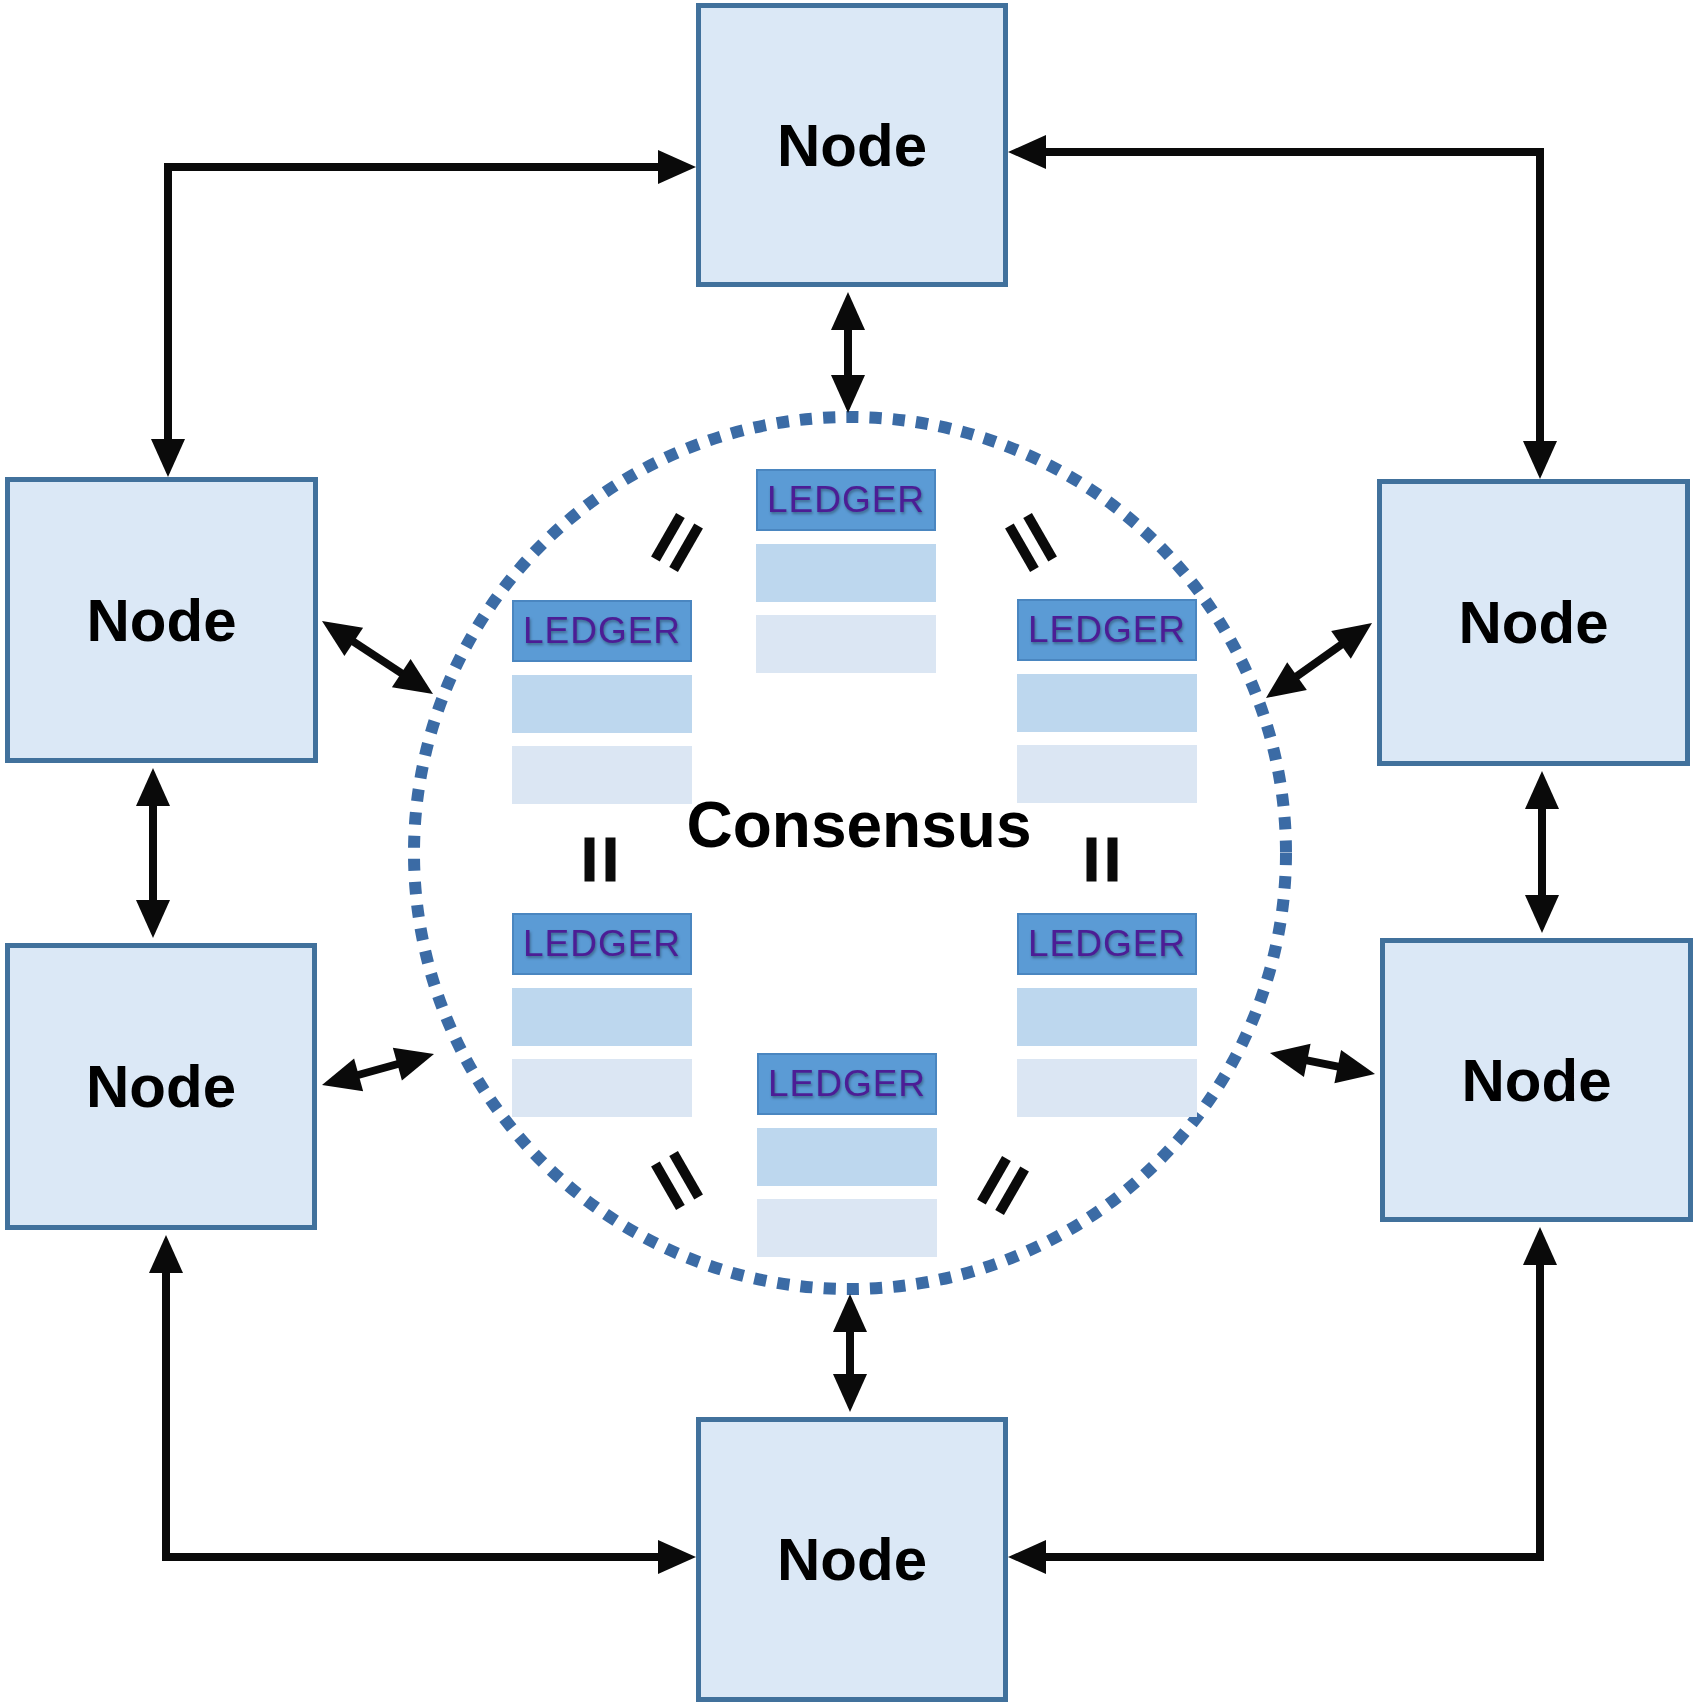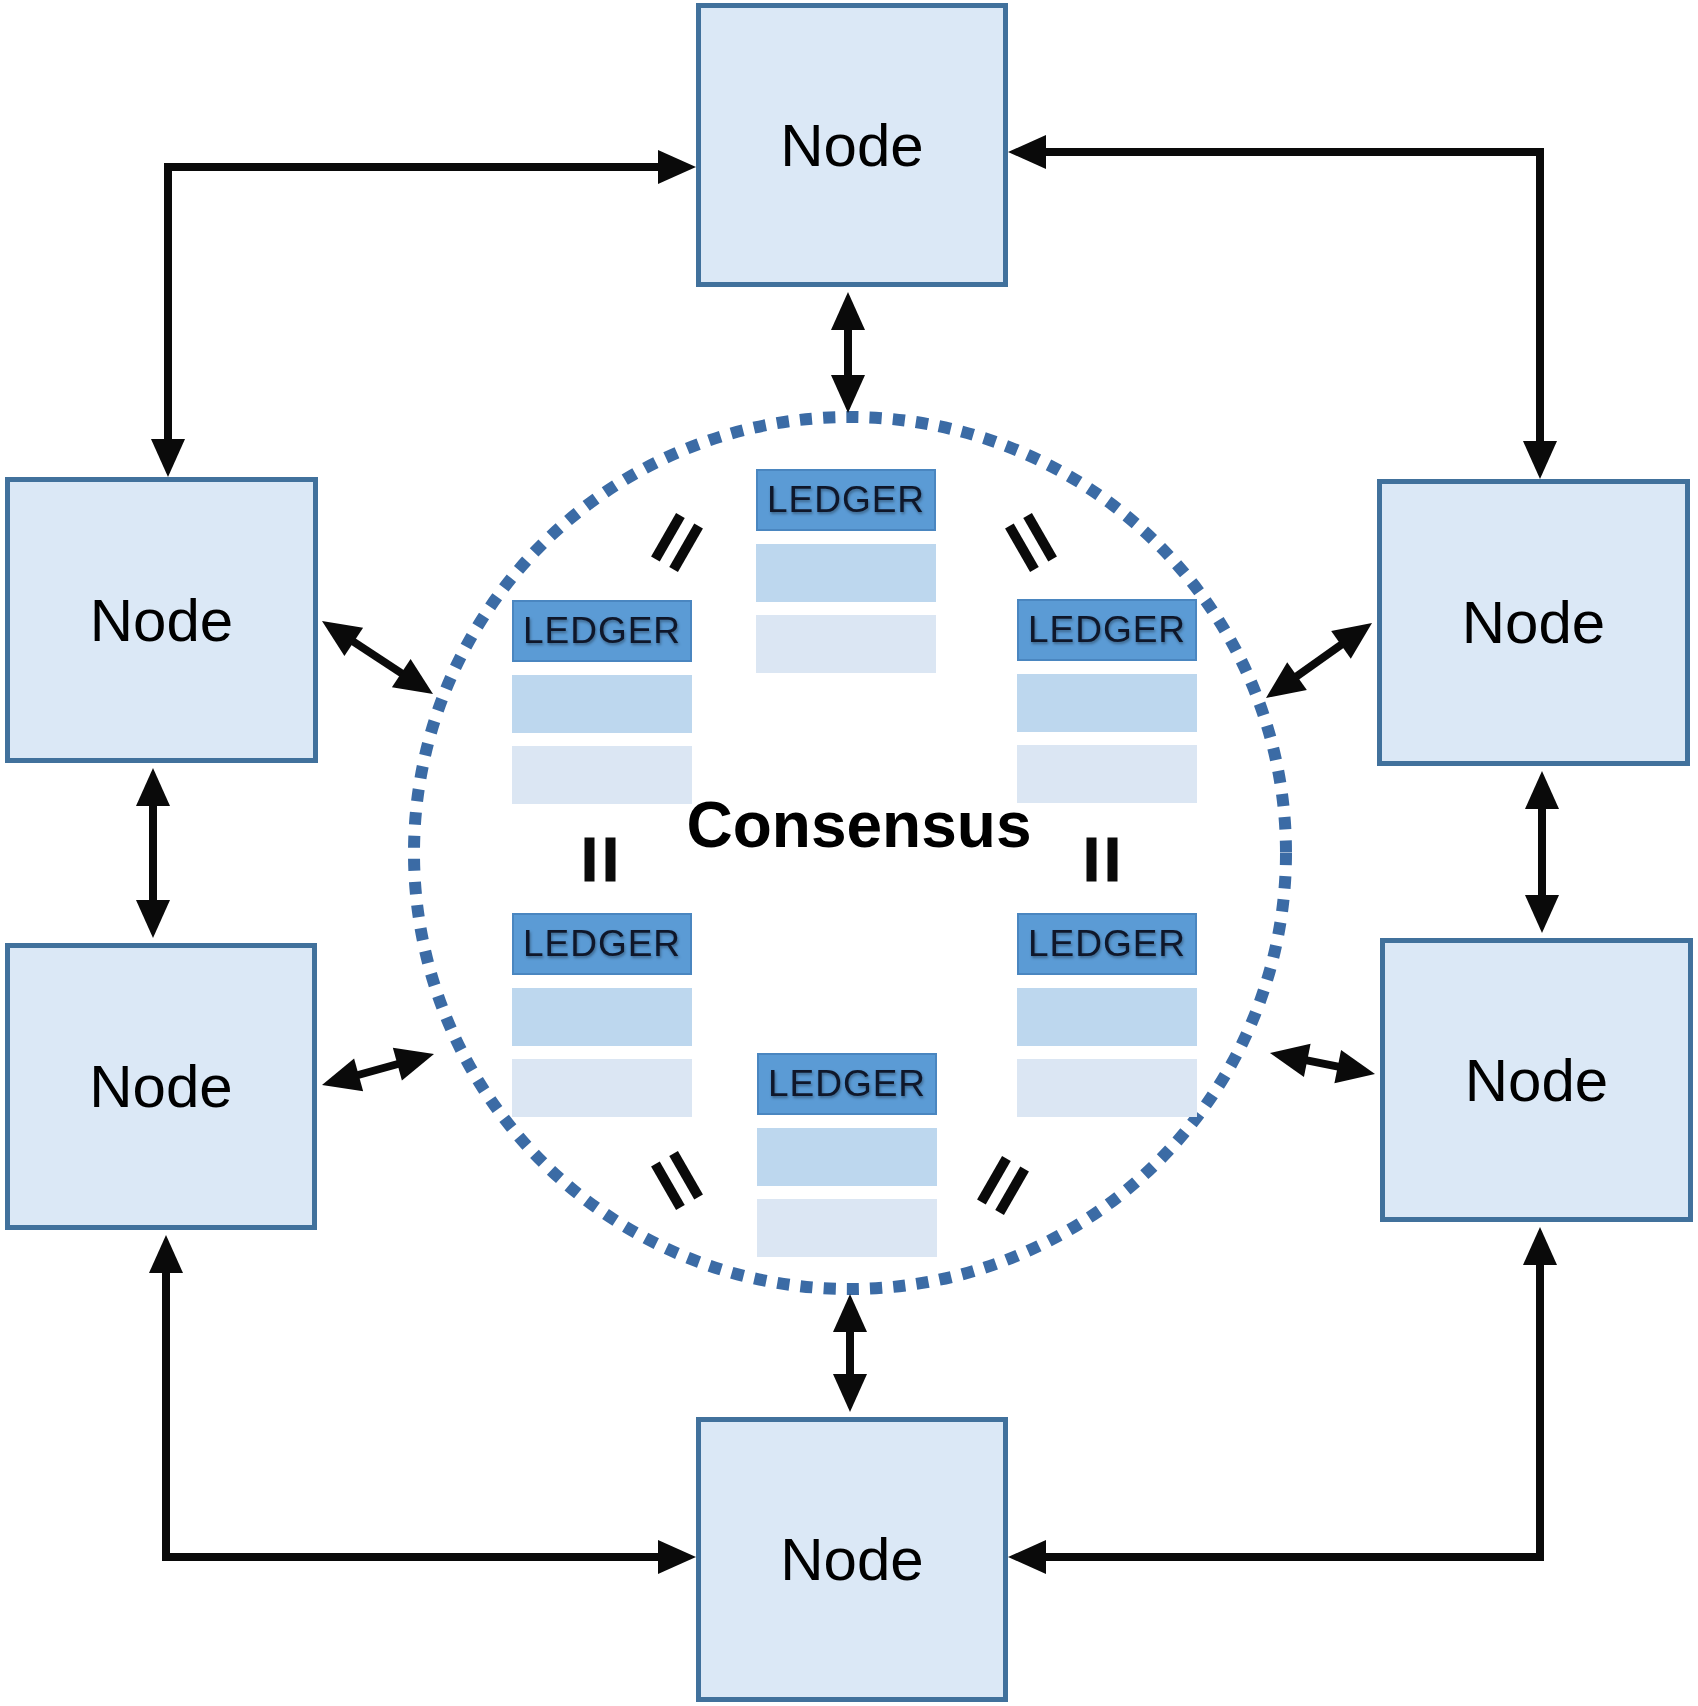--- a/index.html
+++ b/index.html
@@ -6,33 +6,33 @@
   .canvas {
     position:relative; width:1698px; height:1706px; background:#ffffff;
     font-family:"Liberation Sans", sans-serif; overflow:hidden;
   }
   #connector-svg { position:absolute; left:0; top:0; }
 
   .node {
     position:absolute; box-sizing:border-box;
     background:#dbe8f6; border:5px solid #41719c;
     display:flex; align-items:center; justify-content:center;
-    font-weight:normal; font-size:60px; color:#000;
+    font-weight:bold; font-size:60px; color:#000;
   }
   .node-top        { left:696px;  top:3px;    width:312px; height:284px; }
   .node-left-up    { left:5px;    top:477px;  width:313px; height:286px; }
   .node-left-low   { left:5px;    top:943px;  width:312px; height:287px; }
   .node-right-up   { left:1377px; top:479px;  width:313px; height:287px; }
   .node-right-low  { left:1380px; top:938px;  width:313px; height:284px; }
   .node-bottom     { left:696px;  top:1417px; width:312px; height:285px; }
 
   .ledger { position:absolute; width:180px; }
   .ledger .hdr {
     height:62px; background:#5b9bd5; border:2px solid #4a86c0; box-sizing:border-box;
-    color:#0f172a; font-size:37px; letter-spacing:1px;
+    color:#4c1d95; font-size:37px; letter-spacing:1px;
     display:flex; align-items:center; justify-content:center;
     text-shadow:1px 2px 3px rgba(0,0,0,0.35);
   }
   .ledger .row { height:58px; margin-top:13px; }
   .row-med { background:#bdd7ee; }
   .row-lt  { background:#dbe6f3; }
 
   .ledger-top    { left:756px;  top:469px;  }
   .ledger-nw     { left:512px;  top:600px;  }
   .ledger-ne     { left:1017px; top:599px;  }

